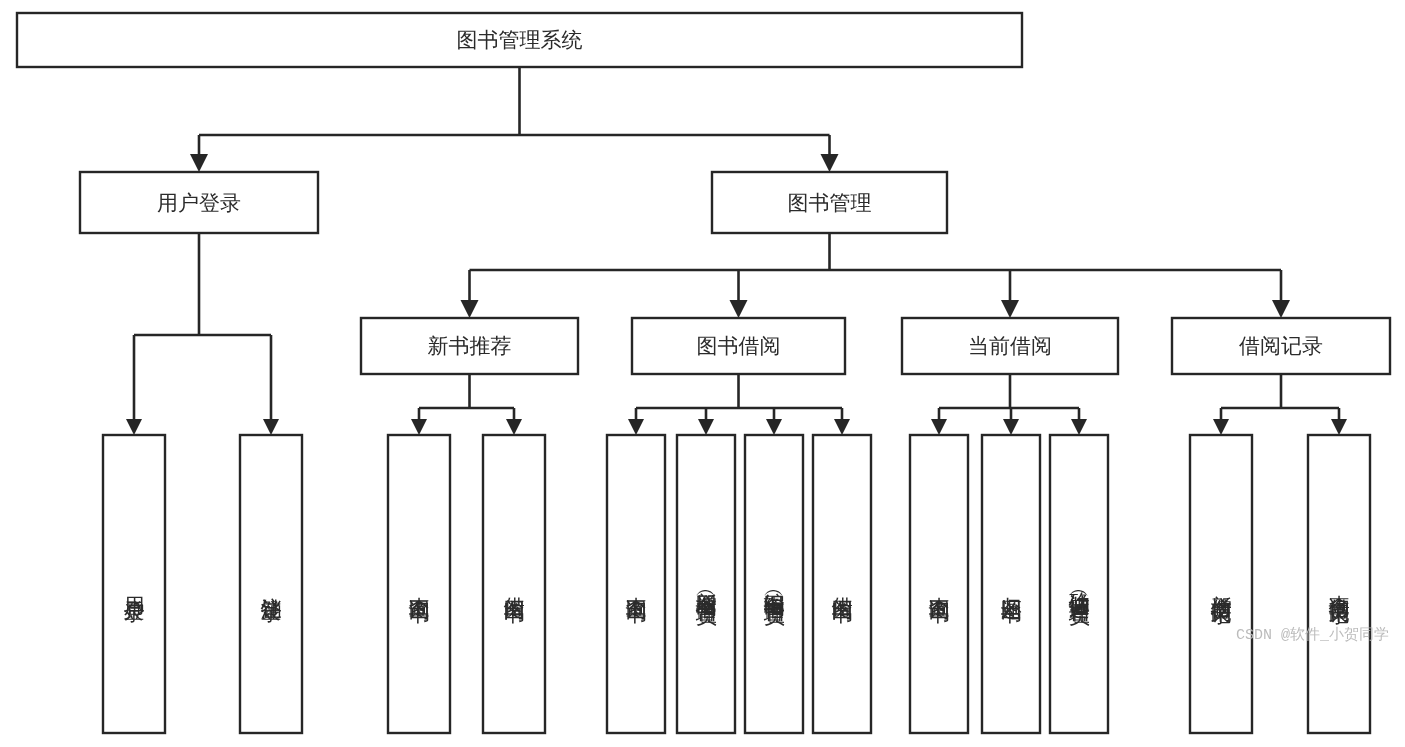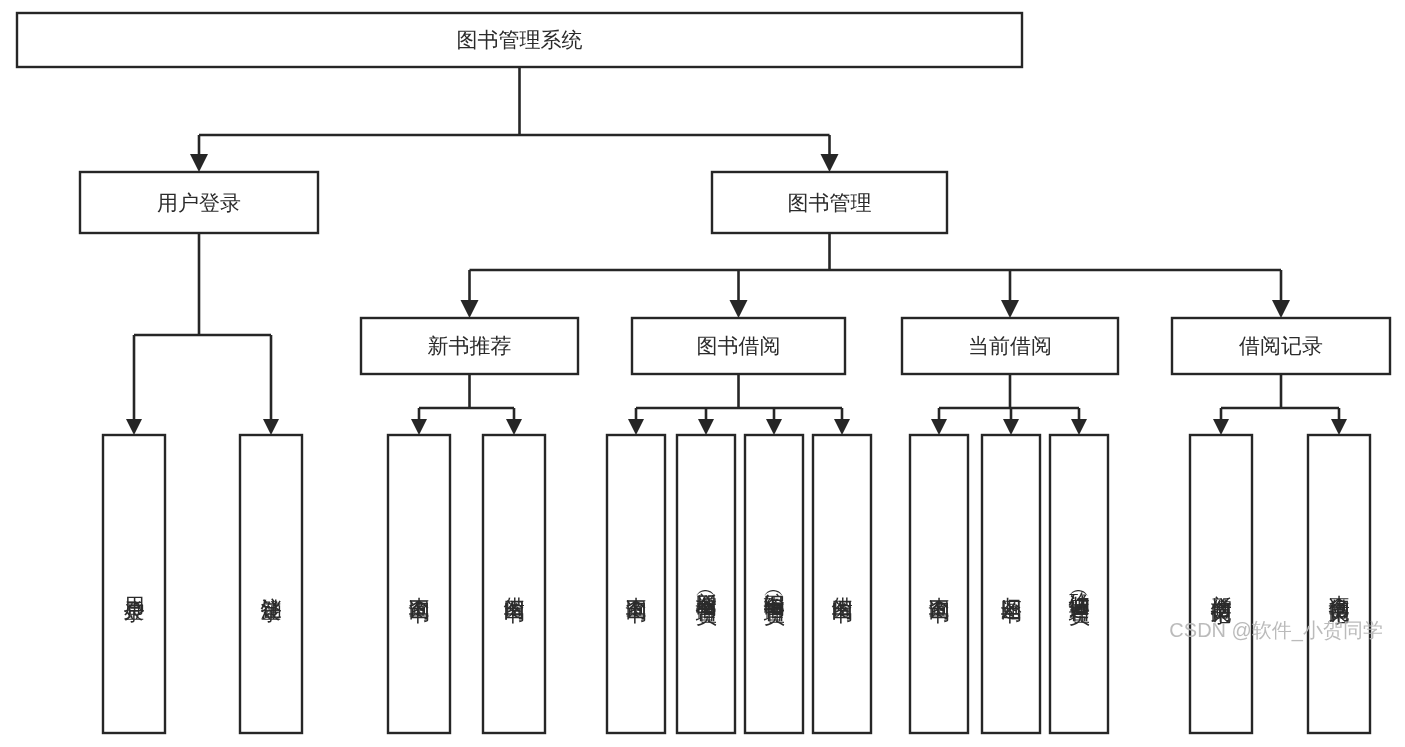--- a/index.html
+++ b/index.html
@@ -61,24 +61,24 @@
     color: #2b2b2b;
     letter-spacing: 2px;
     display: flex;
     align-items: center;
     justify-content: center;
     white-space: nowrap;
     pointer-events: none;
   }
   #watermark {
     position: absolute;
-    right: 22px;
+    right: 16px;
     bottom: 6px;
-    font-family: Liberation Sans, sans-serif;
-    font-size: 20px;
+    font-family: Liberation Mono, monospace;
+    font-size: 15px;
     color: #b8b8b8;
     white-space: nowrap;
     opacity: 0.95;
   }
 </style>
 </head>
 <body>
 
 <div id="diagram-root">
 

